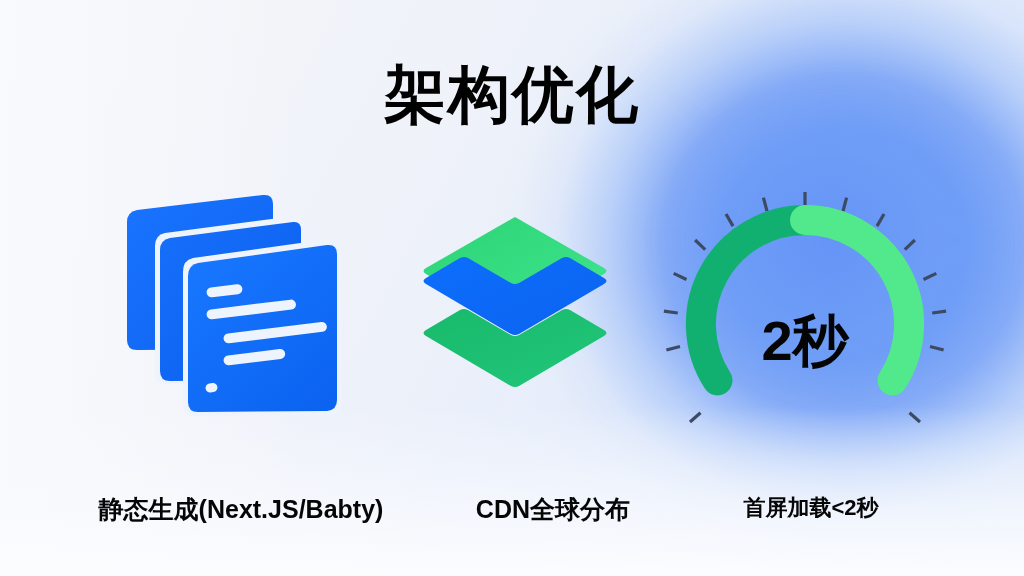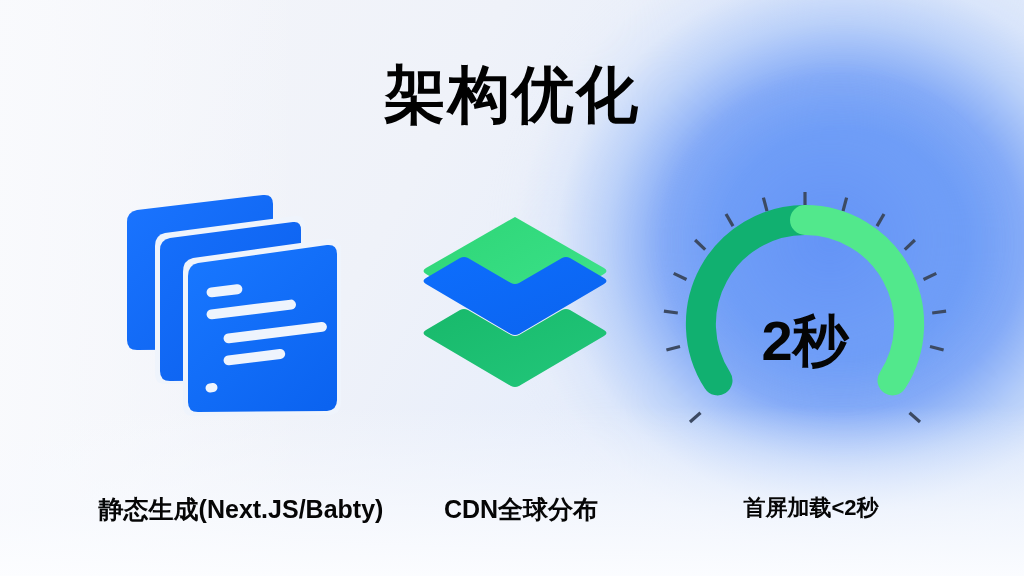--- a/index.html
+++ b/index.html
@@ -106,21 +106,21 @@
     right: 0;
     top: 266px;
     text-align: center;
     font-size: 25px;
     font-weight: 700;
     color: #060606;
     white-space: nowrap;
     margin-top: 47px;
   }
   .col-1 .caption { font-size: 25px; }
-  .col-2 .caption { font-size: 25px; }
+  .col-2 .caption { font-size: 25px; text-align: right; }
   .col-3 .caption { font-size: 22px; }
 
   
   .docs-wrap {
     position: absolute;
     left: 50%;
     top: 14px;
     transform: translateX(-50%);
     width: 240px;
     height: 230px;

